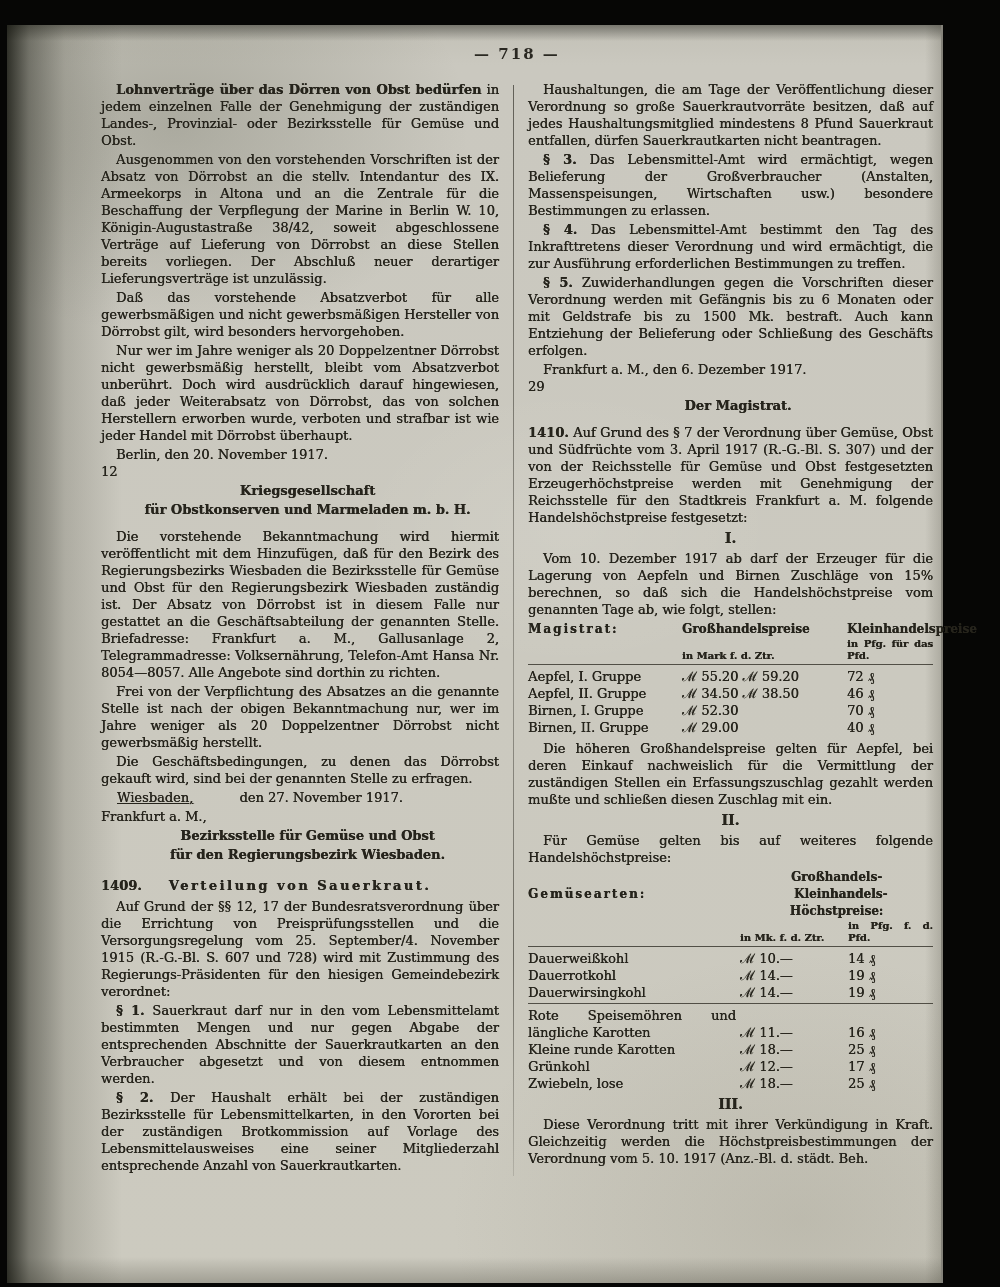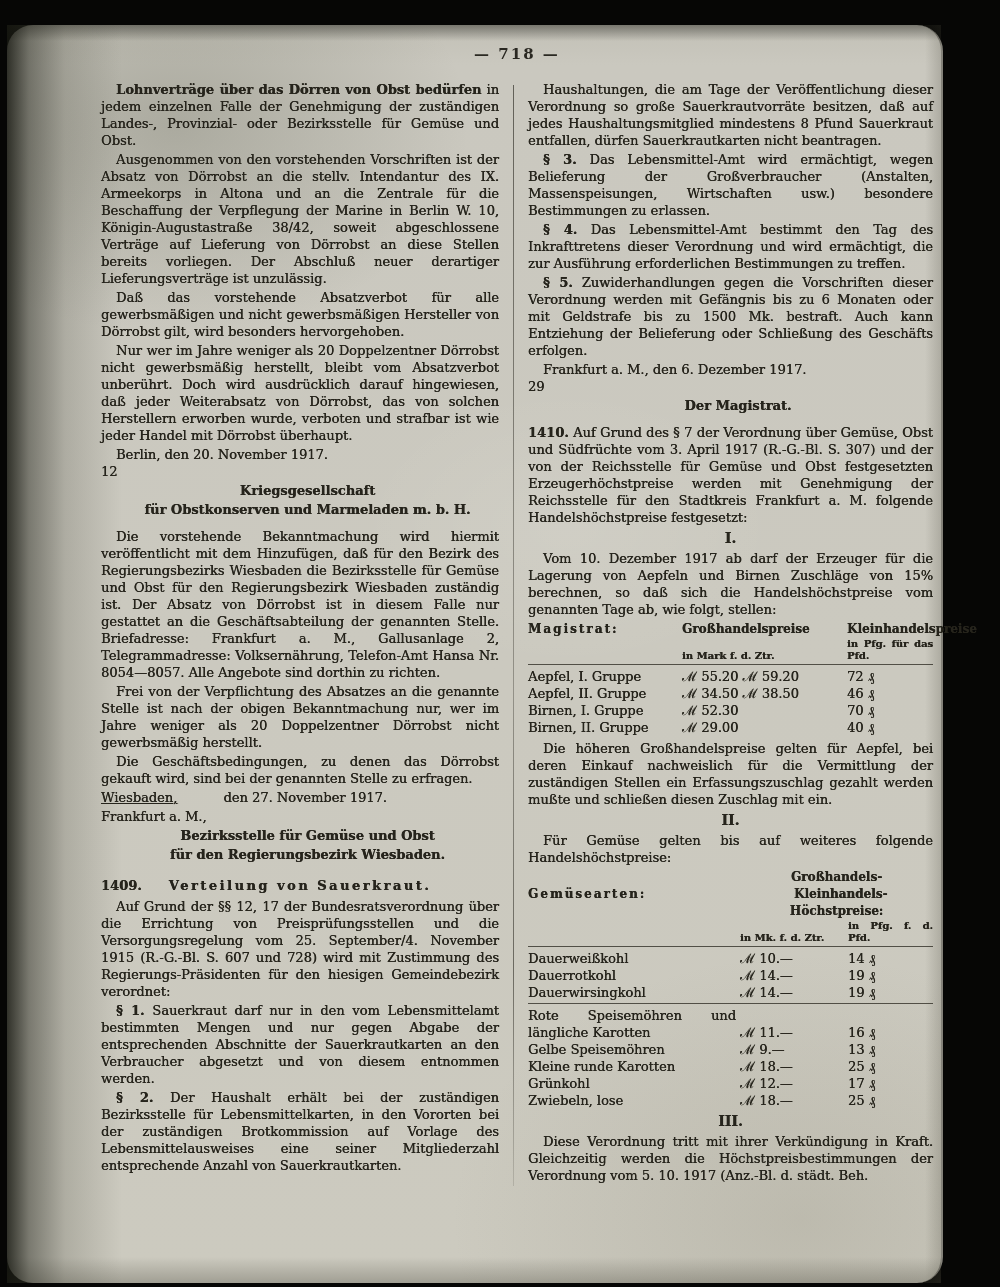--- a/index.html
+++ b/index.html
@@ -10,21 +10,20 @@
   }
   .paper{
     position:absolute;left:7px;top:25px;width:936px;height:1258px;
     background:
       radial-gradient(ellipse 420px 300px at 18% 8%, rgba(90,92,76,.28), transparent 70%),
       radial-gradient(ellipse 500px 380px at 85% 95%, rgba(120,115,96,.18), transparent 70%),
       radial-gradient(ellipse 300px 200px at 60% 40%, rgba(255,255,250,.10), transparent 70%),
       linear-gradient(to bottom, #c2c0b6 0, #cac8bf 40px, #cccabf 100%);
     border-right:2px solid #84827a;
     box-sizing:border-box;
-    border-radius:26px;
   }
   .paper::before{
     content:"";position:absolute;inset:0;pointer-events:none;
     background:
       linear-gradient(to right, rgba(22,23,16,.85) 0, rgba(40,41,32,.5) 22px, rgba(70,70,58,.22) 58px, rgba(0,0,0,0) 115px),
       linear-gradient(to bottom, rgba(28,28,22,.45) 0, rgba(0,0,0,0) 16px),
       linear-gradient(to top, rgba(60,58,46,.30) 0, rgba(0,0,0,0) 26px),
       linear-gradient(to left, rgba(70,68,56,.22) 0, rgba(0,0,0,0) 16px);
   }
   .page-number{
@@ -41,21 +40,21 @@
   .col-right{flex:1;width:auto;}
   .divider{width:1px;margin:4px 14px 0 14px;background:linear-gradient(to bottom, rgba(42,40,32,.65) 0, rgba(42,40,32,.35) 55%, rgba(42,40,32,.6) 80%, rgba(42,40,32,.15) 100%);}
   p.para{margin:0 0 2px 0;text-indent:15px;}
   .lead{font-weight:bold;}
   .dateline{display:flex;justify-content:space-between;margin:1px 0 2px;flex-direction:column;}
   .dateline .dl-text{padding-left:15px;}
   .dateline .dl-num{padding-right:2px;}
   .center{text-align:center;text-indent:0;margin:0 0 1px;}
   .bold{font-weight:bold;}
   .sig-block{margin:2px 0 10px;}
-  .placeline{margin:2px 0;}
+  .placeline{margin:2px 16px;}
   .placeline .place{text-decoration:underline;}
   .placeline .pl-date{margin-left:42px;}
   .num-heading{position:relative;margin:12px 0 4px;text-indent:0;}
   .num-heading .nh-num{position:absolute;left:0;top:0;font-weight:bold;}
   .num-heading .nh-title{display:block;text-align:center;font-weight:bold;letter-spacing:2.5px;}
   .section-head{text-align:center;font-weight:bold;margin:4px 0 3px;text-indent:0;font-size:14px;}
   
   .ptable{margin:3px 0 4px;}
   .pt-row{display:grid;grid-template-columns:150px 1fr 86px;column-gap:4px;align-items:end;}
   .pt-row .cell-ws{white-space:nowrap;}
@@ -204,25 +203,20 @@
             <span>ℳ 14.—</span>
             <span>19 ₰</span>
           </div>
           <hr class="pt-rule">
           <div class="vt-row">
             <span>Rote Speisemöhren und längliche Karotten</span>
             <span>ℳ 11.—</span>
             <span>16 ₰</span>
           </div>
           <div class="vt-row">
-            <span>Gelbe Speisemöhren</span>
-            <span>ℳ 9.—</span>
-            <span>13 ₰</span>
-          </div>
-          <div class="vt-row">
             <span>Kleine runde Karotten</span>
             <span>ℳ 18.—</span>
             <span>25 ₰</span>
           </div>
           <div class="vt-row">
             <span>Grünkohl</span>
             <span>ℳ 12.—</span>
             <span>17 ₰</span>
           </div>
           <div class="vt-row">

